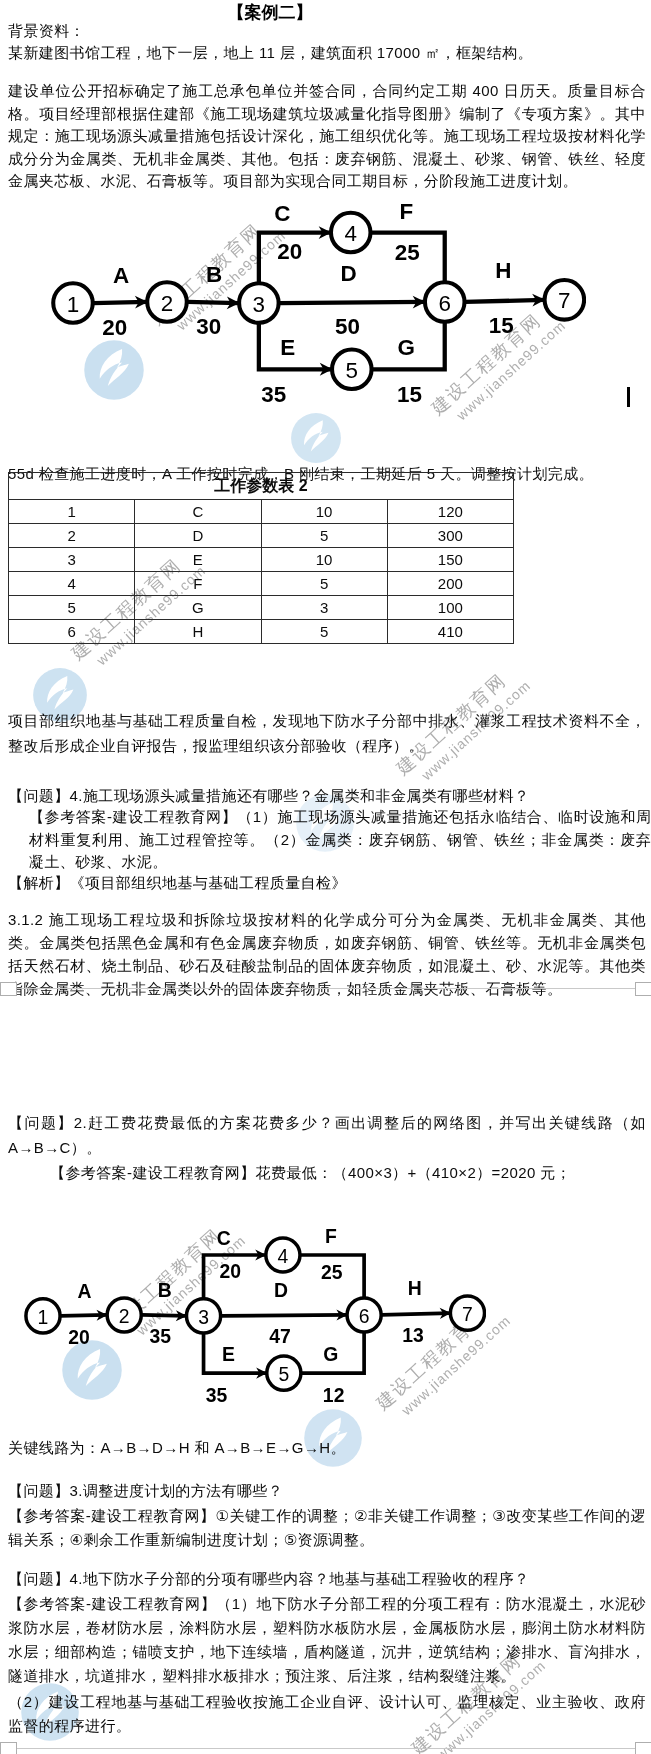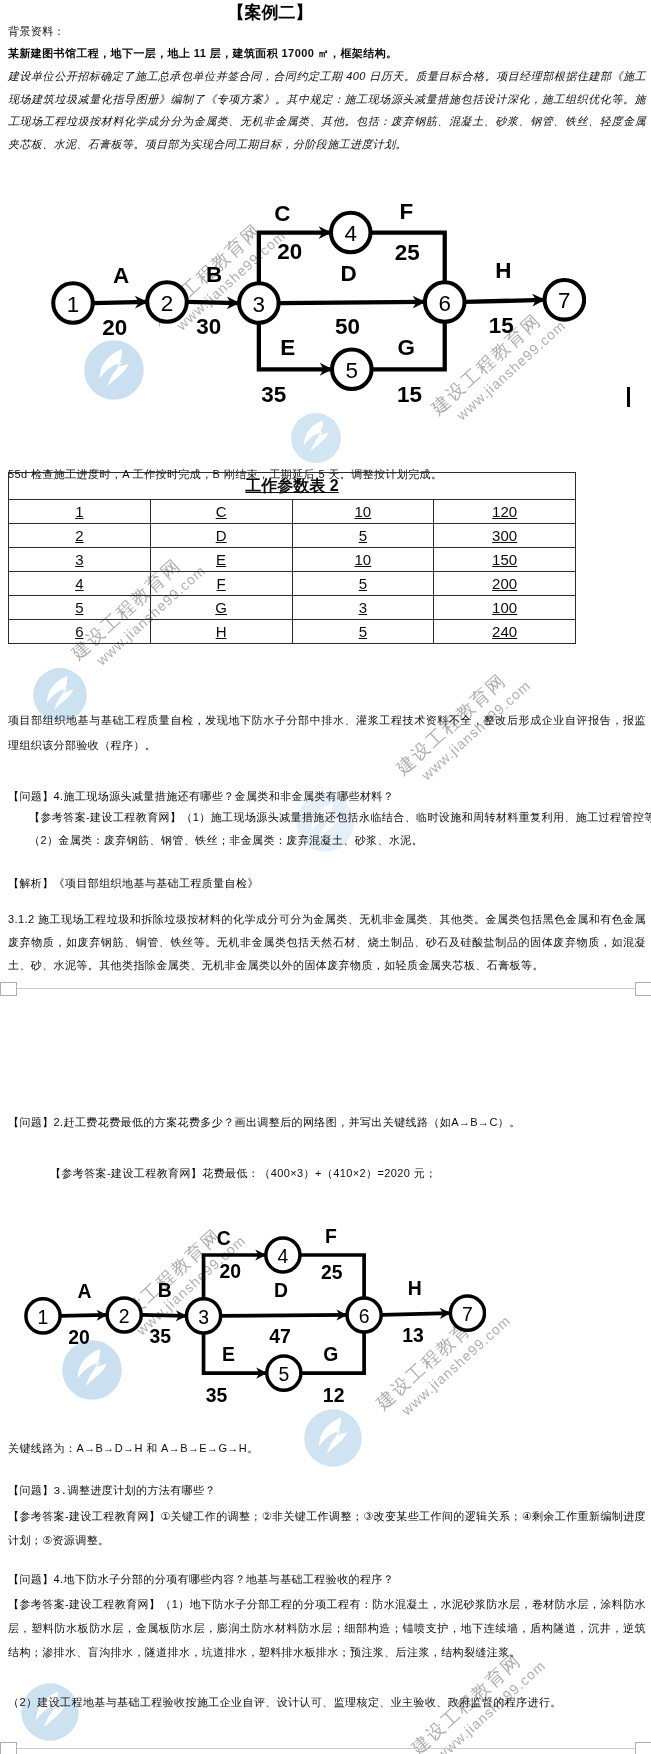--- a/index.html
+++ b/index.html
@@ -3,35 +3,35 @@
 <meta charset="utf-8">
 <style>
   html,body{margin:0;padding:0;}
   body{
     width:651px;height:1754px;position:relative;overflow:hidden;
     background:#ffffff;color:#111;
     font-family:"Liberation Sans","DejaVu Sans",sans-serif;
   }
   .para{
     position:absolute;left:8px;width:638px;margin:0;
-    font-size:11px;line-height:22.5px;text-align:justify;
+    font-size:15px;line-height:22.5px;text-align:justify;
     letter-spacing:0.4px;color:#0c0c0c;
   }
   .lh25{line-height:25px;}
   .lh24{line-height:24px;}
   .lh23{line-height:23px;margin-top:14px;}
   .title{
     position:absolute;top:1px;left:0;width:540px;text-align:center;
     font-size:17px;font-weight:bold;margin:0;color:#000;
   }
   
   .ptable{
-    position:absolute;left:8px;top:472px;width:568px;
+    position:absolute;left:8px;top:472px;width:506px;
     border-collapse:collapse;table-layout:fixed;
-    font-size:15px;color:#0c0c0c;text-decoration:underline;
+    font-size:15px;color:#0c0c0c;
   }
   .ptable td{
     border:1.6px solid #2b2b2b;text-align:center;vertical-align:middle;
     padding:0;height:23px;background:transparent;
   }
   .ptable .t-title{font-weight:bold;font-size:16px;height:26px;}
   .ptable .t-head td{height:24px;}
   
   .wm{
     position:absolute;transform:rotate(-42deg);transform-origin:center;
@@ -108,22 +108,22 @@
       <div class="wm-cn">建设工程教育网</div>
       <div class="wm-url">www.jianshe99.com</div>
     </div>
   </div>
 
 <div class="content">
 
   <h1 class="title">【案例二】</h1>
 
   <p class="para" style="top:20px;">背景资料：</p>
-  <p class="para" style="top:42px;font-weight:bold;">某新建图书馆工程，地下一层，地上 11 层，建筑面积 17000 ㎡，框架结构。</p>
-  <p class="para" style="top:65px;font-style:italic;">建设单位公开招标确定了施工总承包单位并签合同，合同约定工期 400 日历天。质量目标合格。项目经理部根据住建部《施工现场建筑垃圾减量化指导图册》编制了《专项方案》。其中规定：施工现场源头减量措施包括设计深化，施工组织优化等。施工现场工程垃圾按材料化学成分分为金属类、无机非金属类、其他。包括：废弃钢筋、混凝土、砂浆、钢管、铁丝、轻度金属夹芯板、水泥、石膏板等。项目部为实现合同工期目标，分阶段施工进度计划。</p>
+  <p class="para" style="top:42px;">某新建图书馆工程，地下一层，地上 11 层，建筑面积 17000 ㎡，框架结构。</p>
+  <p class="para" style="top:80px;">建设单位公开招标确定了施工总承包单位并签合同，合同约定工期 400 日历天。质量目标合格。项目经理部根据住建部《施工现场建筑垃圾减量化指导图册》编制了《专项方案》。其中规定：施工现场源头减量措施包括设计深化，施工组织优化等。施工现场工程垃圾按材料化学成分分为金属类、无机非金属类、其他。包括：废弃钢筋、混凝土、砂浆、钢管、铁丝、轻度金属夹芯板、水泥、石膏板等。项目部为实现合同工期目标，分阶段施工进度计划。</p>
 
   <svg id="net1" class="net-svg" style="left:30px;top:177px;" width="556" height="235" viewBox="0 0 520 220">
       <defs>
         <marker id="net1-arr" markerUnits="userSpaceOnUse" markerWidth="16" markerHeight="16" refX="12" refY="7" orient="auto">
           <path d="M1,1 L13,7 L1,13 L4.5,7 Z" fill="#000"></path>
         </marker>
       </defs>
       <polyline points="59,118 109,117" fill="none" stroke="#000" stroke-width="4" marker-end="url(#net1-arr)"></polyline>
       <text x="85" y="99" text-anchor="middle" font-size="21" font-weight="600" fill="#000">A</text>
       <text x="79" y="148" text-anchor="middle" font-size="21" font-weight="600" fill="#000">20</text>
@@ -200,21 +200,21 @@
         <tr>
           <td>5</td>
           <td>G</td>
           <td>3</td>
           <td>100</td>
         </tr>
         <tr>
           <td>6</td>
           <td>H</td>
           <td>5</td>
-          <td>240</td>
+          <td>410</td>
         </tr>
       </tbody>
   </table>
 
   <p class="para lh25" style="top:708px;">项目部组织地基与基础工程质量自检，发现地下防水子分部中排水、灌浆工程技术资料不全，整改后形成企业自评报告，报监理组织该分部验收（程序）。</p>
 
   <p class="para" style="top:785px;">【问题】4.施工现场源头减量措施还有哪些？金属类和非金属类有哪些材料？</p>
   <p class="para" style="top:806px;margin-left:21px;">【参考答案-建设工程教育网】（1）施工现场源头减量措施还包括永临结合、临时设施和周转材料重复利用、施工过程管控等。（2）金属类：废弃钢筋、钢管、铁丝；非金属类：废弃混凝土、砂浆、水泥。</p>
   <p class="para" style="top:872px;">【解析】《项目部组织地基与基础工程质量自检》</p>
   <p class="para lh23" style="top:894px;">3.1.2 施工现场工程垃圾和拆除垃圾按材料的化学成分可分为金属类、无机非金属类、其他类。金属类包括黑色金属和有色金属废弃物质，如废弃钢筋、铜管、铁丝等。无机非金属类包括天然石材、烧土制品、砂石及硅酸盐制品的固体废弃物质，如混凝土、砂、水泥等。其他类指除金属类、无机非金属类以外的固体废弃物质，如轻质金属夹芯板、石膏板等。</p>
@@ -269,21 +269,21 @@
       <circle cx="301" cy="180" r="18.5" fill="#fff" stroke="#000" stroke-width="3.8"></circle>
       <text x="301" y="181" text-anchor="middle" dominant-baseline="central" font-size="21" fill="#000">5</text>
       <circle cx="388" cy="117" r="18.5" fill="#fff" stroke="#000" stroke-width="3.8"></circle>
       <text x="388" y="118" text-anchor="middle" dominant-baseline="central" font-size="21" fill="#000">6</text>
       <circle cx="500" cy="115" r="18.5" fill="#fff" stroke="#000" stroke-width="3.8"></circle>
       <text x="500" y="116" text-anchor="middle" dominant-baseline="central" font-size="21" fill="#000">7</text>
     </svg>
 
   <p class="para" style="top:1437px;">关键线路为：A→B→D→H 和 A→B→E→G→H。</p>
 
-  <p class="para" style="top:1480px;font-family:Liberation Mono, monospace;">【问题】3.调整进度计划的方法有哪些？</p>
+  <p class="para" style="top:1480px;">【问题】3.调整进度计划的方法有哪些？</p>
   <p class="para lh24" style="top:1504px;">【参考答案-建设工程教育网】①关键工作的调整；②非关键工作调整；③改变某些工作间的逻辑关系；④剩余工作重新编制进度计划；⑤资源调整。</p>
 
   <p class="para" style="top:1568px;">【问题】4.地下防水子分部的分项有哪些内容？地基与基础工程验收的程序？</p>
   <p class="para lh24" style="top:1592px;">【参考答案-建设工程教育网】（1）地下防水子分部工程的分项工程有：防水混凝土，水泥砂浆防水层，卷材防水层，涂料防水层，塑料防水板防水层，金属板防水层，膨润土防水材料防水层；细部构造；锚喷支护，地下连续墙，盾构隧道，沉井，逆筑结构；渗排水、盲沟排水，隧道排水，坑道排水，塑料排水板排水；预注浆、后注浆，结构裂缝注浆。</p>
   <p class="para lh24" style="top:1690px;">（2）建设工程地基与基础工程验收按施工企业自评、设计认可、监理核定、业主验收、政府监督的程序进行。</p>
 
   <div>
     <div class="pbreak-line" style="top:1748px;"></div>
     <div class="pbreak-box" style="left:0;top:1742px;"></div>
     <div class="pbreak-box" style="left:635px;top:1742px;"></div>

